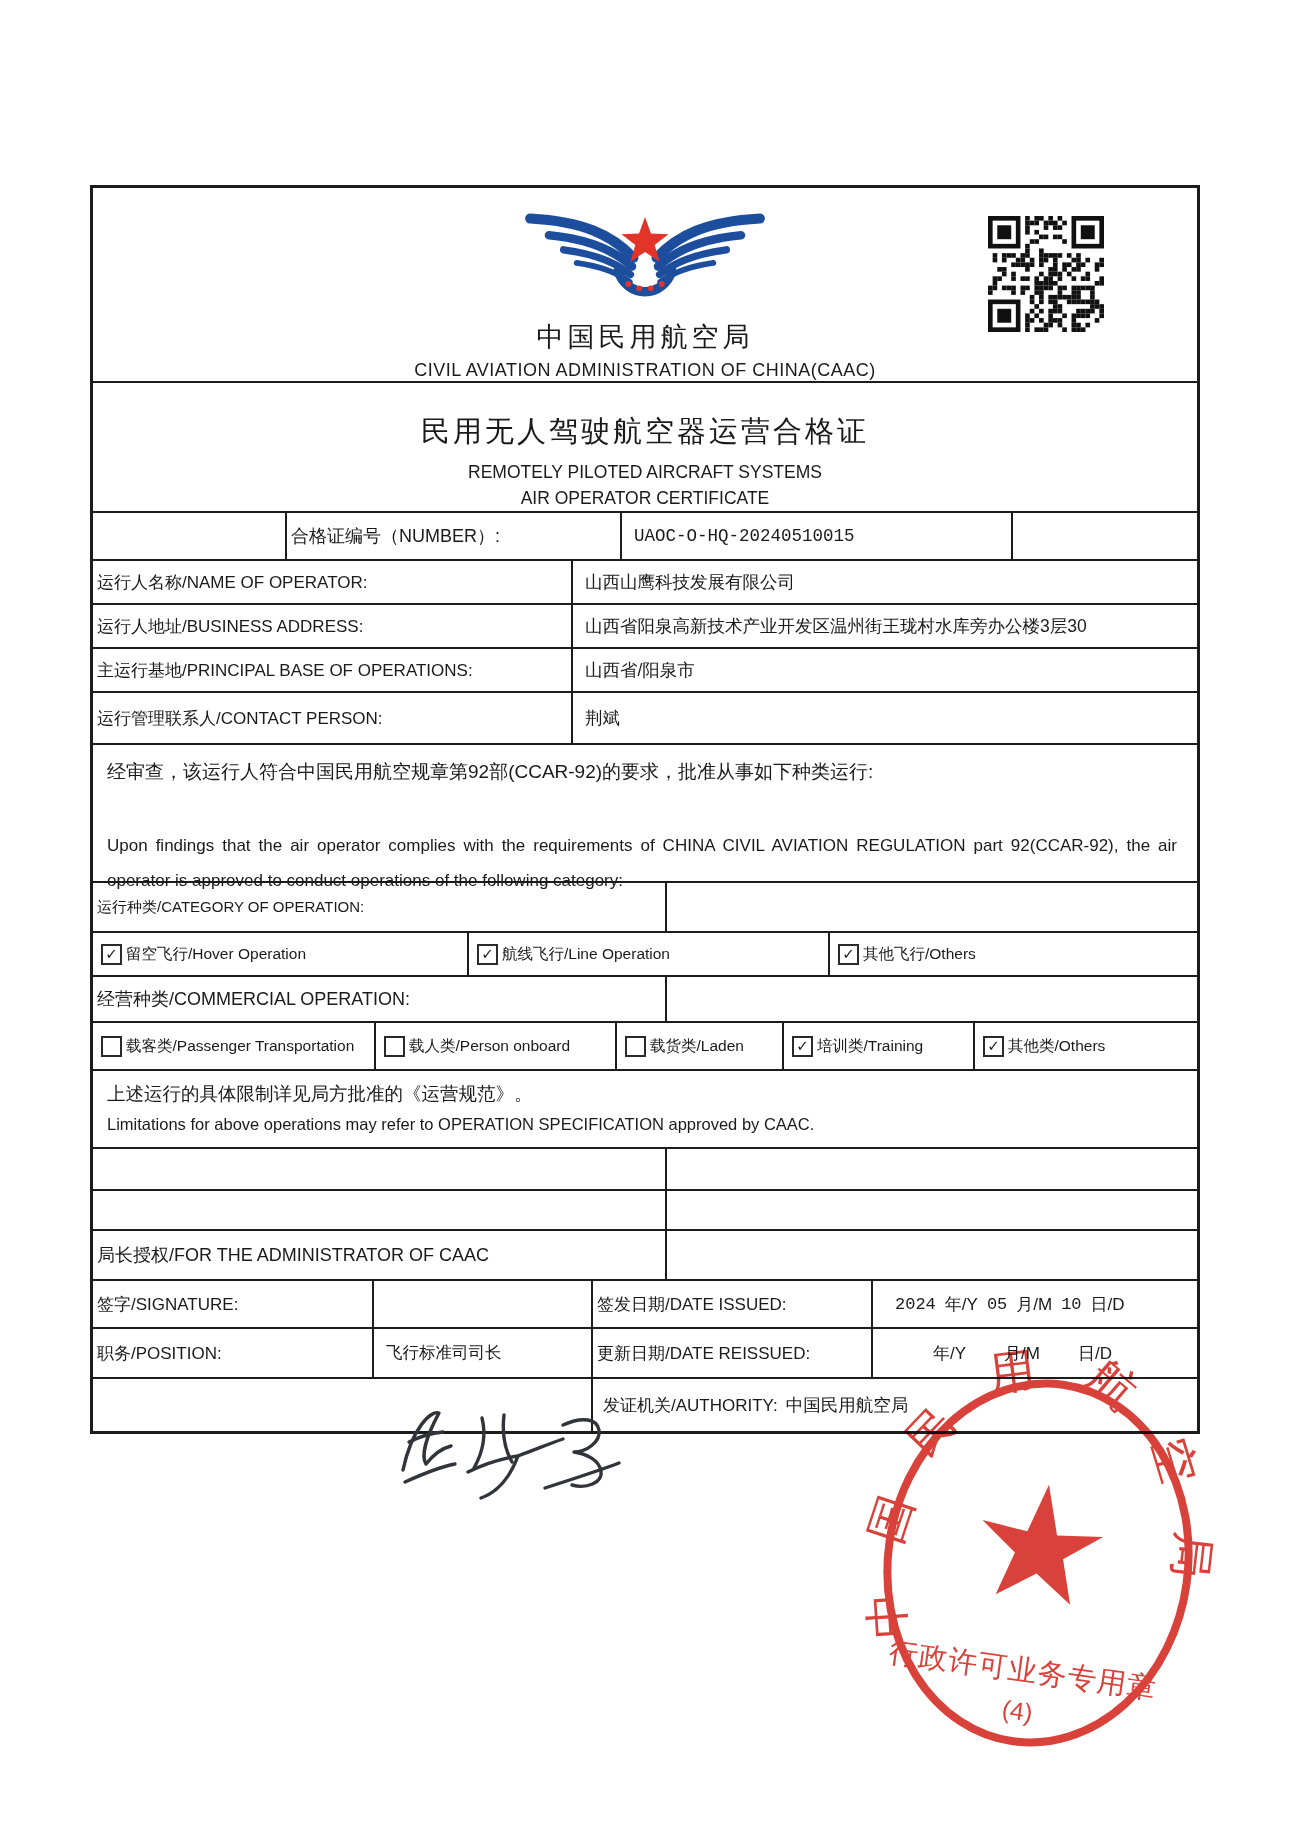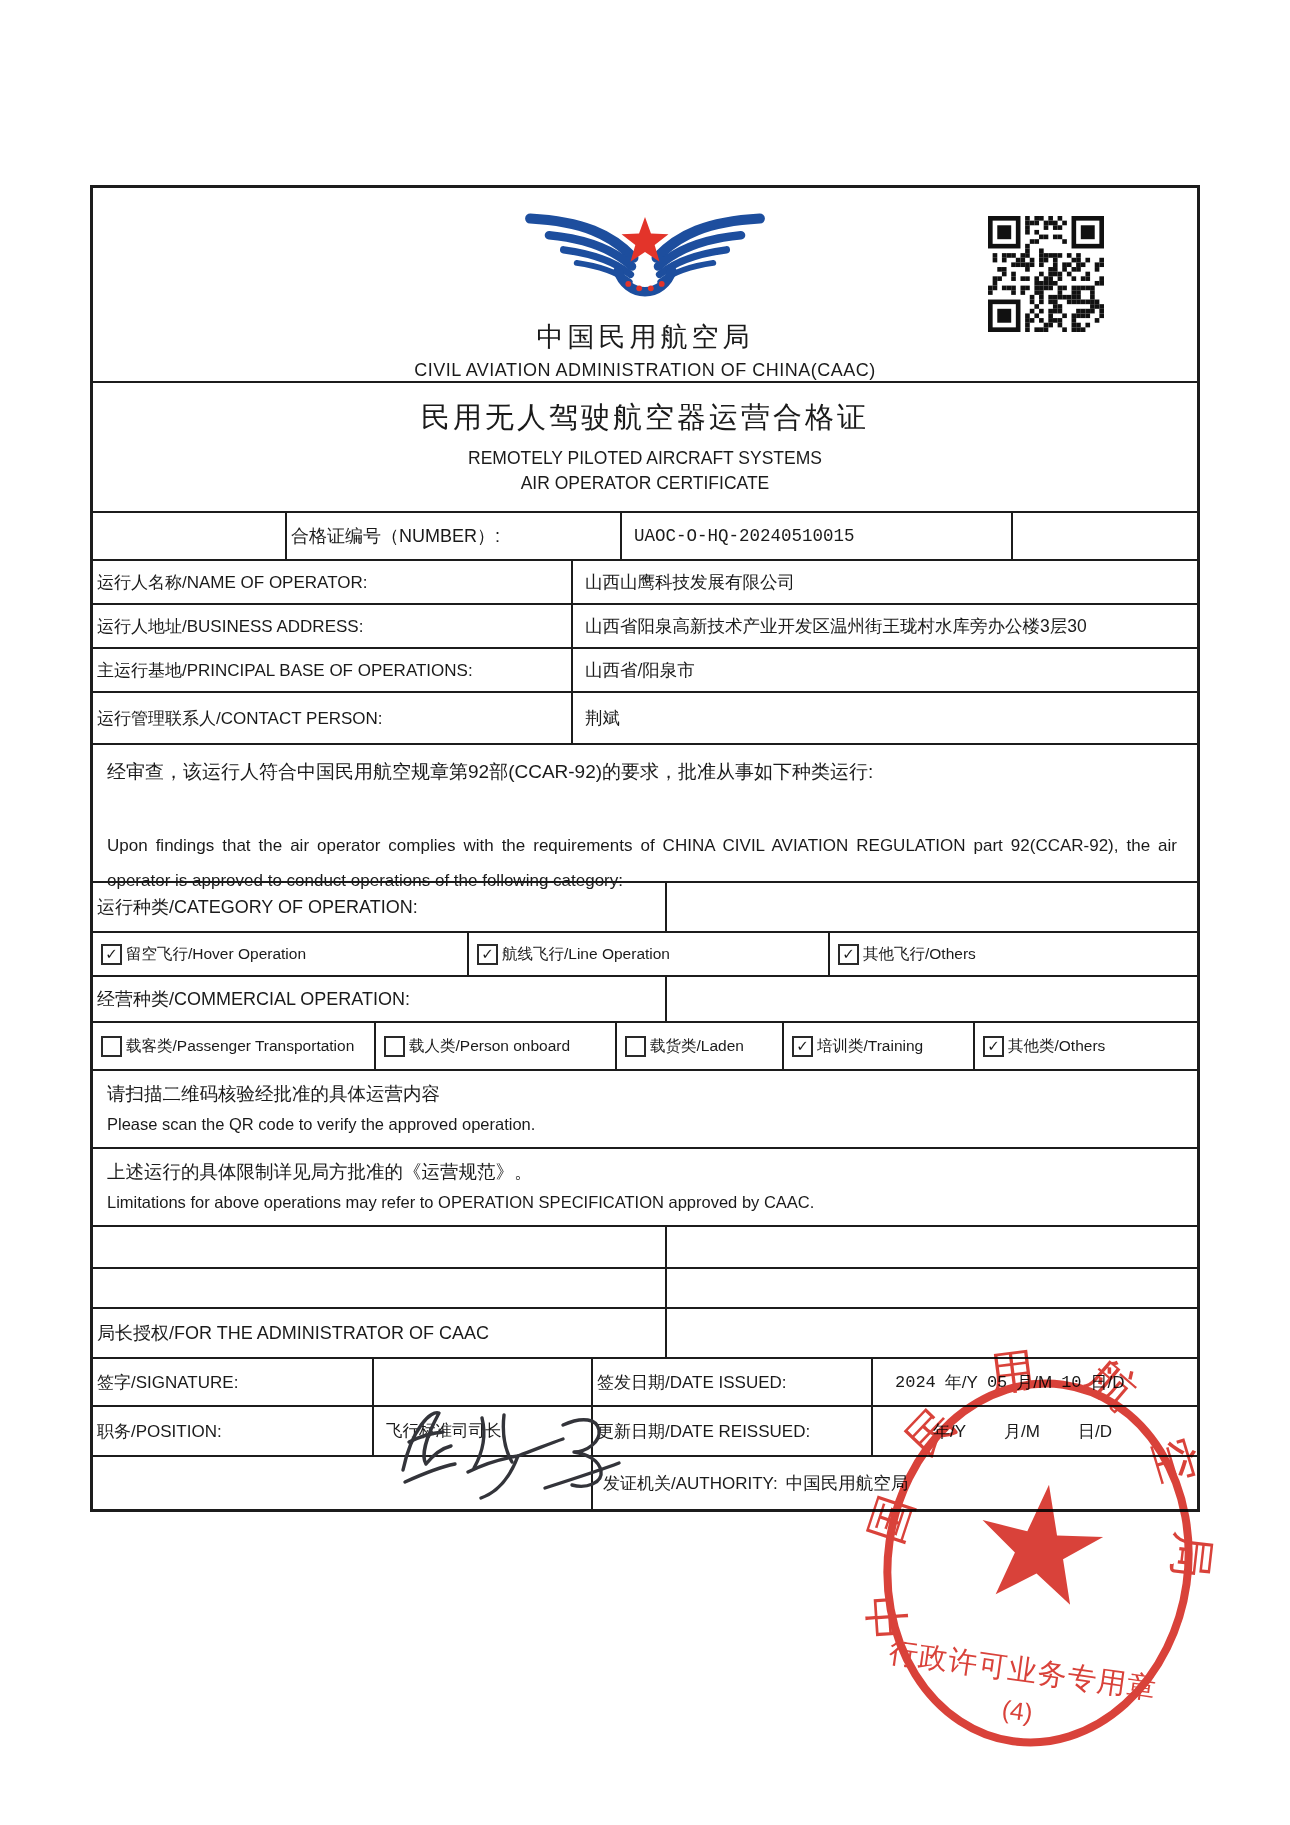--- a/index.html
+++ b/index.html
@@ -15,21 +15,21 @@
   .row{display:flex;box-sizing:border-box;border-bottom:2px solid #1c1c1c;position:relative;}
   .row:last-child{border-bottom:none;}
   .cell{box-sizing:border-box;border-right:2px solid #1c1c1c;display:flex;align-items:center;overflow:hidden;}
   .cell:last-child{border-right:none;}
   .lbl{font-size:17px;padding-left:4px;white-space:nowrap;}
   .val{font-size:17.5px;padding-left:12px;white-space:nowrap;}
   
   .hdr{height:195px;flex-direction:column;align-items:center;justify-content:flex-start;padding-top:16px;}
   .org-cn{font-size:27px;letter-spacing:4px;margin-top:6px;}
   .org-en{font-size:18px;letter-spacing:.5px;margin-top:5px;text-align:right;}
-  .ttl{height:130px;flex-direction:column;align-items:center;justify-content:center;}
+  .ttl{height:130px;flex-direction:column;align-items:center;justify-content:flex-end;}
   .ttl-cn{font-size:29px;letter-spacing:3px;margin-bottom:8px;}
   .ttl-en{font-size:17.5px;line-height:1.45;text-align:center;}
   
   .para{display:block;padding:14px 20px 8px 14px;}
   .para-cn{font-size:19px;margin-bottom:14px;}
   .para-en{font-size:17px;text-align:justify;line-height:2.05;margin-top:44px;}
   .note{display:block;padding:10px 20px 6px 14px;}
   .note-cn{font-size:18.5px;margin-bottom:9px;}
   .note-en{font-size:16.5px;}
   
@@ -109,21 +109,21 @@
     <div class="cell lbl" style="width:480px">运行管理联系人/CONTACT PERSON:</div>
     <div class="cell val" style="flex:1">荆斌</div>
   </div>
 
   <div class="row para" style="height:138px">
     <div class="para-cn">经审查，该运行人符合中国民用航空规章第92部(CCAR-92)的要求，批准从事如下种类运行:</div>
     <div class="para-en">Upon findings that the air operator complies with the requirements of CHINA CIVIL AVIATION REGULATION part 92(CCAR-92), the air operator is approved to conduct operations of the following category:</div>
   </div>
 
   <div class="row" style="height:50px">
-    <div class="cell lbl" style="width:574px;font-size:18px">运行种类/CATEGORY OF OPERATION:</div>
+    <div class="cell lbl" style="width:574px;font-size:15px">运行种类/CATEGORY OF OPERATION:</div>
     <div class="cell" style="flex:1"></div>
   </div>
   <div class="row" style="height:44px">
     <div class="cell opt" style="width:376px">
       <span class="cb checked">✓</span>
       <span>留空飞行/Hover Operation</span>
     </div>
     <div class="cell opt" style="width:361px">
       <span class="cb checked">✓</span>
       <span>航线飞行/Line Operation</span>
@@ -154,24 +154,20 @@
     <div class="cell opt" style="width:191px">
       <span class="cb checked">✓</span>
       <span>培训类/Training</span>
     </div>
     <div class="cell opt" style="flex:1">
       <span class="cb checked">✓</span>
       <span>其他类/Others</span>
     </div>
   </div>
 
-  <div class="row note" style="height:78px">
-    <div class="note-cn">请扫描二维码核验经批准的具体运营内容</div>
-    <div class="note-en">Please scan the QR code to verify the approved operation.</div>
-  </div>
 
   <div class="row note" style="height:78px">
     <div class="note-cn">上述运行的具体限制详见局方批准的《运营规范》。</div>
     <div class="note-en">Limitations for above operations may refer to OPERATION SPECIFICATION approved by CAAC.</div>
   </div>
 
   <div class="row" style="height:42px">
     <div class="cell" style="width:574px"></div>
     <div class="cell" style="flex:1"></div>
   </div>

